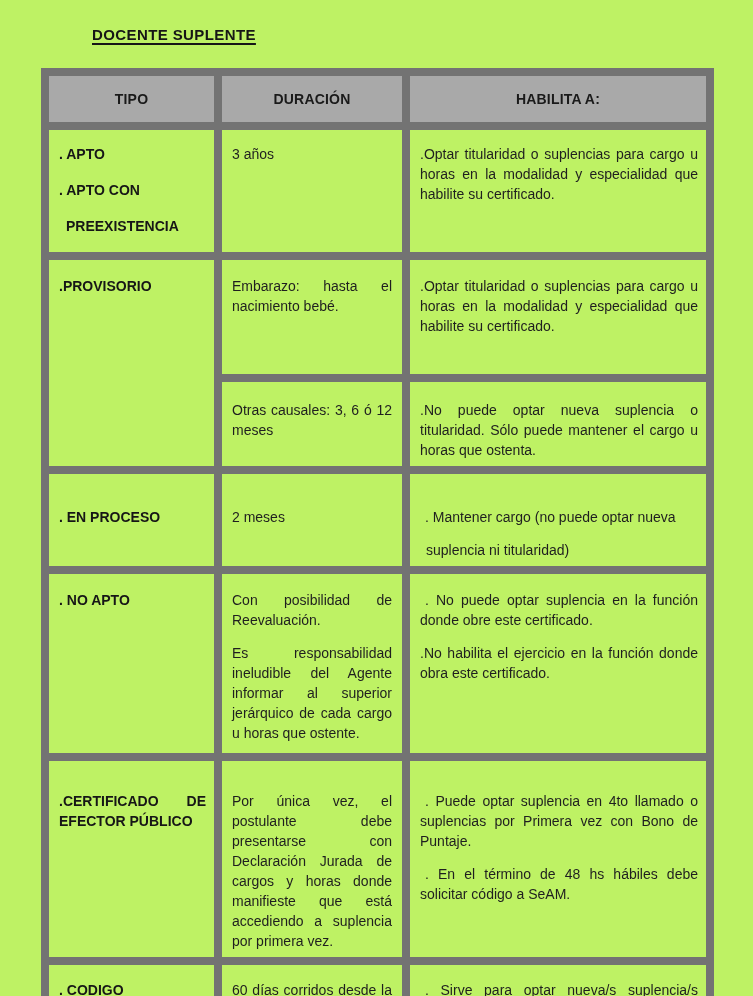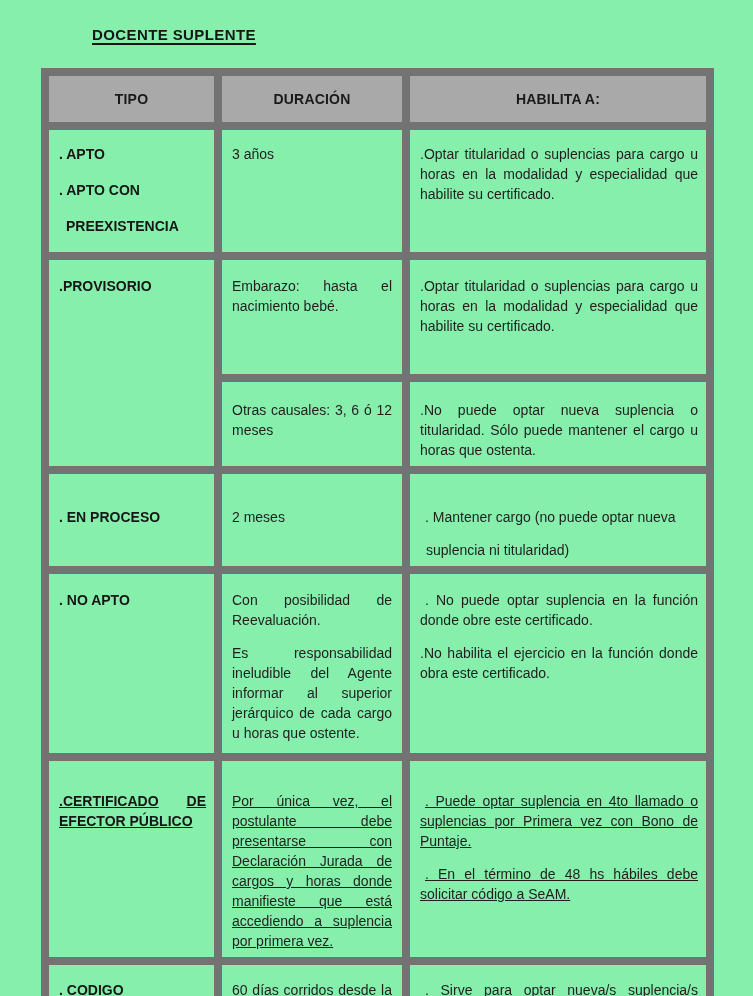--- a/index.html
+++ b/index.html
@@ -5,21 +5,21 @@
   html, body { margin: 0; padding: 0; }
   body {
     width: 753px; height: 996px;
     background: #ffffff;
     font-family: "Liberation Sans", sans-serif;
     color: #1f1f1f;
   }
   .page {
     position: relative;
     width: 753px; height: 996px;
-    background: #86efac;
+    background: #bef264;
     overflow: hidden;
   }
   .doc-title {
     position: absolute;
     left: 92px; top: 26px;
     font-size: 15px;
     font-weight: bold;
     letter-spacing: 0.4px;
     color: #161616;
     text-decoration: underline;
@@ -56,21 +56,21 @@
   tr.r4 { height: 187px; }
   tr.r5 { height: 184px; }
   tr.r6 { height: 60px; }
   td.c1 { font-weight: bold; padding: 14px 6px 6px 10px; color: #161616; }
   td.c2 { padding: 14px 10px 6px 10px; text-align: justify; }
   td.c3 { padding: 14px 8px 6px 10px; text-align: justify; margin-top: 15px; }
   tr.r2a td { padding-top: 16px; }
   tr.r2b td { padding-top: 18px; }
   tr.r3 td { padding-top: 33px; }
   tr.r4 td { padding-top: 16px; }
-  tr.r5 td { padding-top: 30px; text-decoration: underline; }
+  tr.r5 td { padding-top: 30px; }
   tr.r6 td { padding-top: 15px; }
   
   tr.r2b td { border-top-color: #8c8c8c; }
   p { margin: 0; }
   .gap   { margin-top: 13px; }   
   .biggap{ margin-top: 16px; }   
   .indent{ padding-left: 7px; }  
   .ind   { text-indent: 5px; }   
   .ind2  { padding-left: 6px; }  
   .split { display: flex; justify-content: space-between; padding-right: 2px; }

